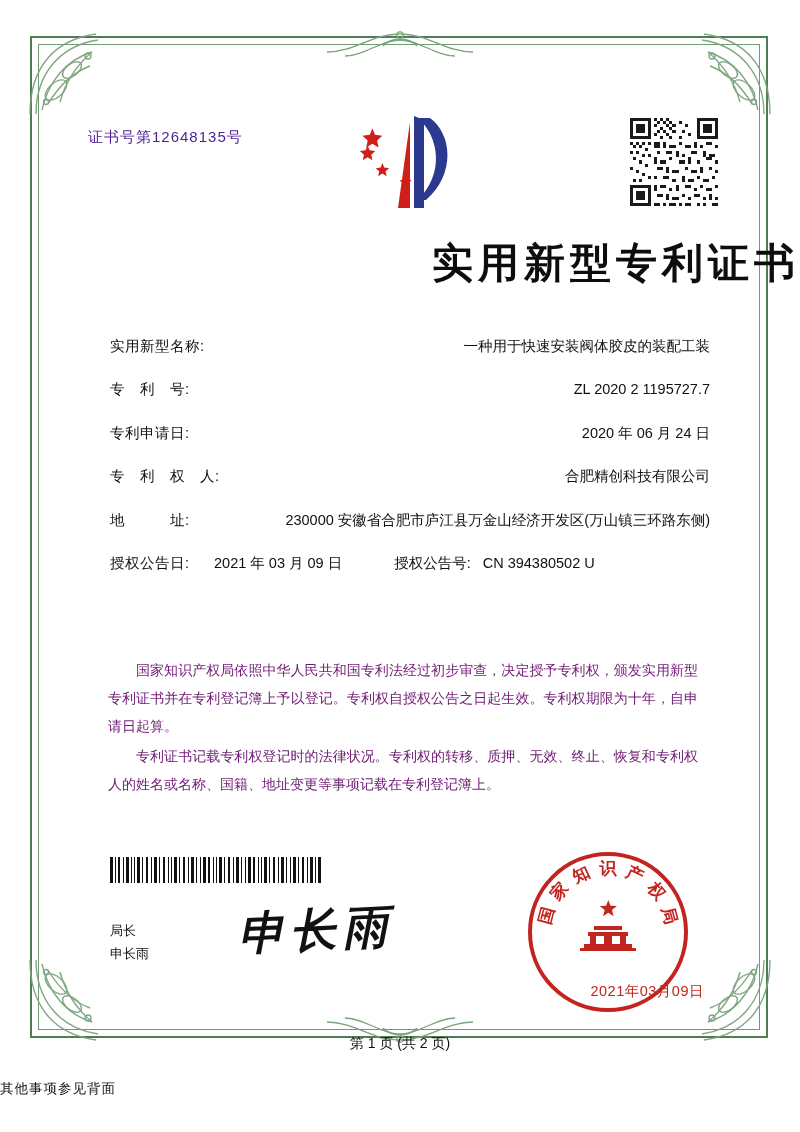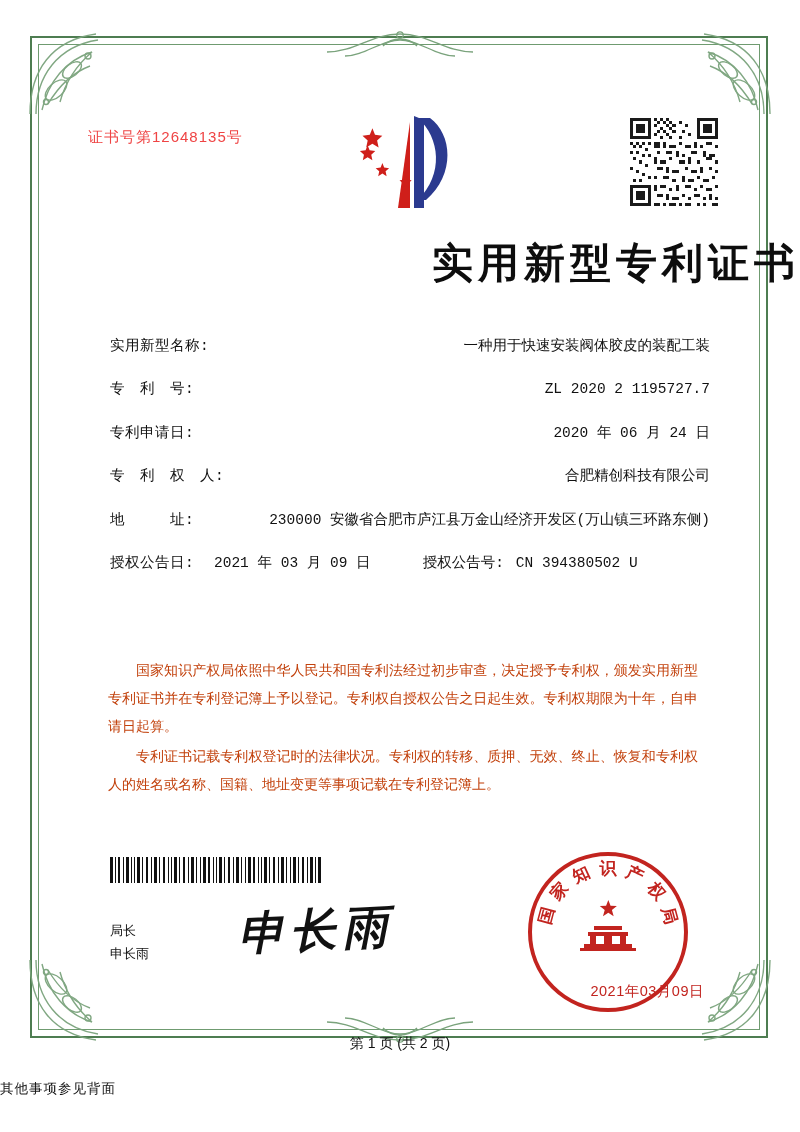--- a/index.html
+++ b/index.html
@@ -76,21 +76,21 @@
   }
   .bottom-ornament svg { display:block; width:100%; height:100%; }
 
   
   .cert-no {
     position: absolute;
     left: 88px;
     top: 128px;
     font-size: 15px;
     letter-spacing: 1px;
-    color: #ef4444;
+    color: #4c1d95;
   }
 
   .logo {
     position: absolute;
     left: 352px;
     top: 112px;
     width: 110px;
     height: 104px;
   }
   .logo svg { display:block; width:100%; height:100%; }
@@ -124,21 +124,20 @@
     top: 335px;
     width: 600px;
     font-size: 14.5px;
     color: #111;
   }
   .field-row {
     display: flex;
     align-items: flex-start;
     margin-bottom: 21px;
     line-height: 1.55;
-    font-family: Liberation Mono, monospace;
   }
   .field-label {
     width: 104px;
     flex: 0 0 104px;
     letter-spacing: 0.5px;
     white-space: nowrap;
   }
   .field-value {
     flex: 1;
     text-align: right;
@@ -152,21 +151,21 @@
   .field-value2 { margin-left: 12px; }
 
   
   .paras {
     position: absolute;
     left: 108px;
     top: 656px;
     width: 590px;
     font-size: 14px;
     line-height: 2.0;
-    color: #c2410c;
+    color: #701a75;
     text-align: justify;
   }
   .paras p {
     margin: 0 0 2px 0;
     text-indent: 28px;
   }
 
   
   .barcode {
     position: absolute;

